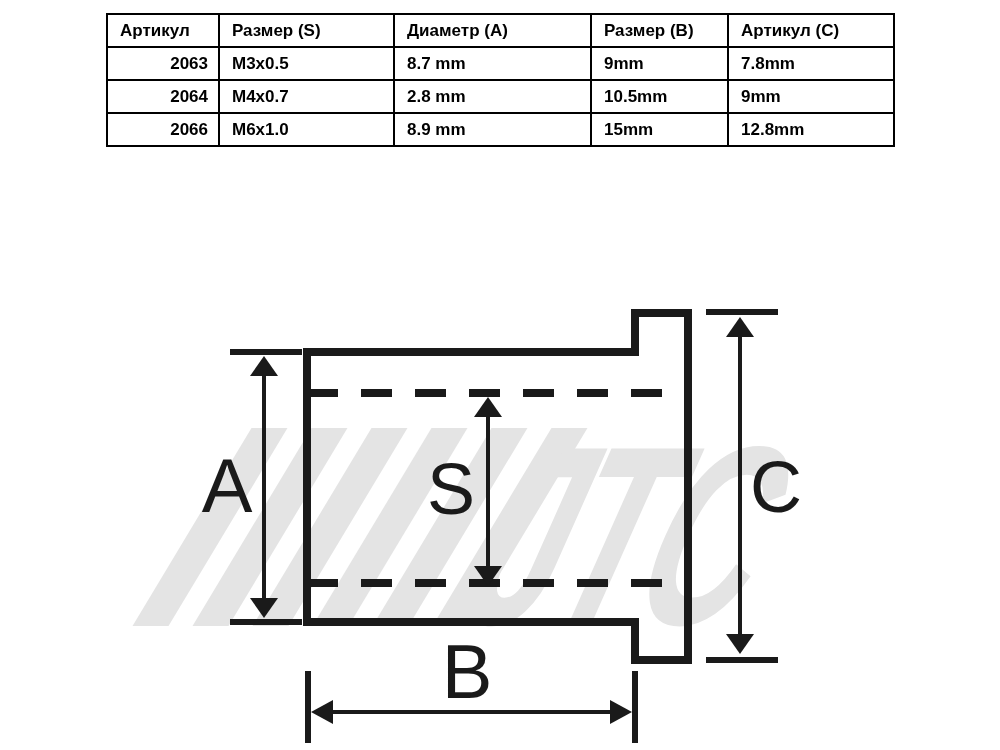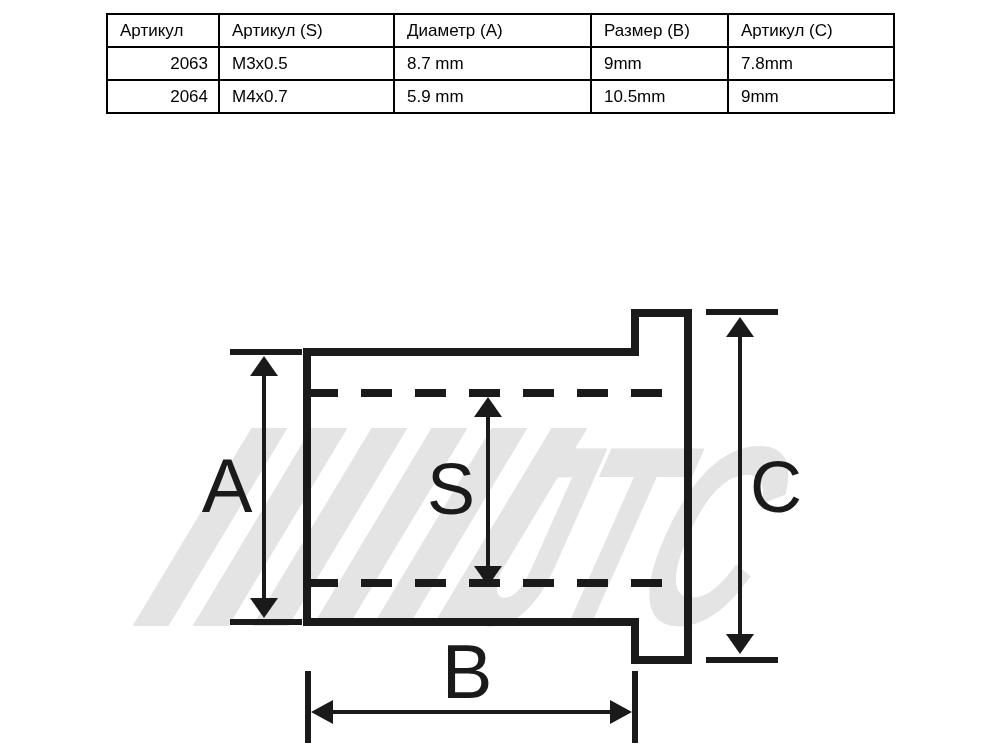--- a/index.html
+++ b/index.html
@@ -9,21 +9,21 @@
   }
 
   
   table.spec{
     position:absolute;left:106px;top:13px;width:787px;
     border-collapse:collapse;table-layout:fixed;
     font-family:"Liberation Sans",sans-serif;font-size:17px;color:#000;
   }
   table.spec th,table.spec td{
     border:2px solid #000;height:27px;padding:2px 4px 2px 12px;
-    text-align:left;font-weight:normal;white-space:nowrap;overflow:hidden;
+    text-align:left;font-weight:bold;white-space:nowrap;overflow:hidden;
   }
   table.spec td.num{text-align:right;padding-right:10px;padding-left:8px;}
 
   
   .wm{position:absolute;left:0;top:0;z-index:1;}
   .wm-stripe{
     position:absolute;width:36px;height:198px;background:#e4e4e4;
     transform:skewX(-31deg);
   }
   .wm-text{
@@ -58,40 +58,47 @@
     <colgroup>
       <col style="width:112px">
         <col style="width:175px">
         <col style="width:197px">
       <col style="width:137px">
         <col style="width:166px">
     </colgroup>
     <thead>
         <tr>
           <th>Артикул</th>
-          <th>Артикул (S)</th>
+          <th>Размер (S)</th>
           <th>Диаметр (A)</th>
           <th>Размер (B)</th>
           <th>Артикул (C)</th>
         </tr>
       </thead>
     <tbody>
         <tr>
           <td class="num">2063</td>
           <td>M3x0.5</td>
           <td>8.7 mm</td>
           <td>9mm</td>
           <td>7.8mm</td>
         </tr>
         <tr>
           <td class="num">2064</td>
           <td>M4x0.7</td>
-          <td>5.9 mm</td>
+          <td>2.8 mm</td>
           <td>10.5mm</td>
           <td>9mm</td>
+        </tr>
+        <tr>
+          <td class="num">2066</td>
+          <td>M6x1.0</td>
+          <td>8.9 mm</td>
+          <td>15mm</td>
+          <td>12.8mm</td>
         </tr>
       </tbody>
   </table>
 
   <div class="wm">
     <div class="wm-stripe" style="left:192px;top:428px;"></div>
     <div class="wm-stripe" style="left:252px;top:428px;"></div>
     <div class="wm-stripe" style="left:312px;top:428px;"></div>
     <div class="wm-stripe" style="left:372px;top:428px;"></div>
     <div class="wm-stripe" style="left:432px;top:428px;"></div>

